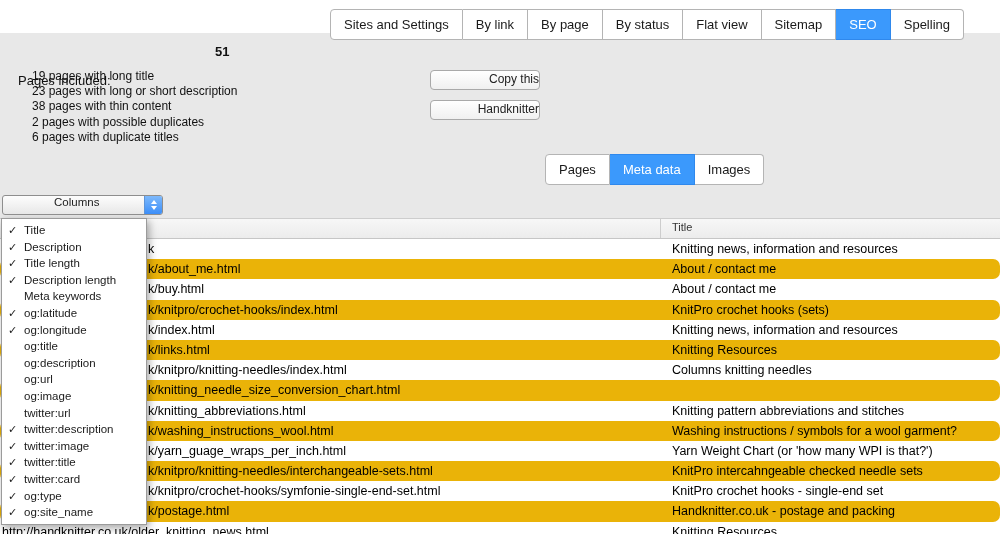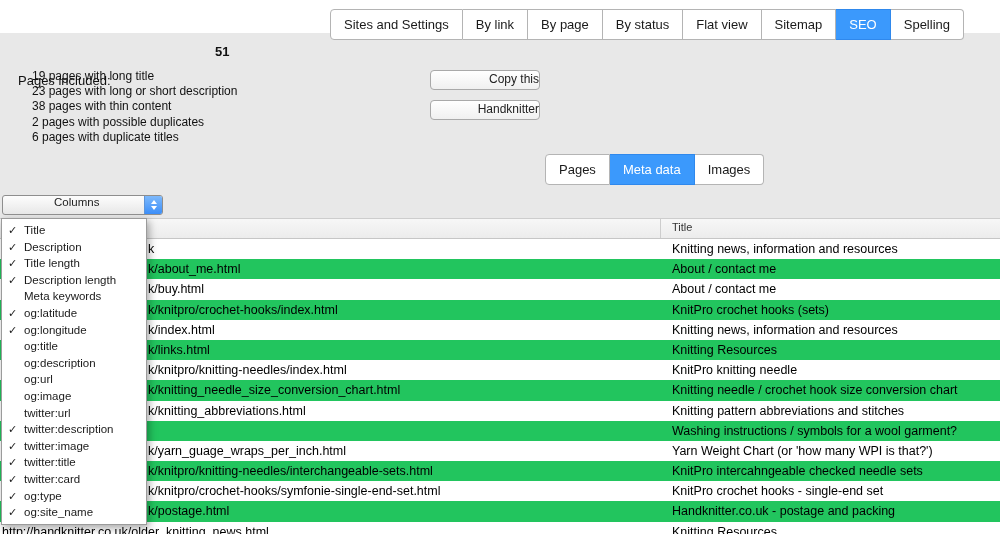--- a/index.html
+++ b/index.html
@@ -40,21 +40,21 @@
     box-shadow:2px 3px 8px rgba(0,0,0,0.35);padding:3px 0;z-index:50;}
   .menu-item{position:relative;height:16.6px;line-height:16.6px;font-size:11.5px;padding-left:22px;color:#1a1a1a;white-space:nowrap;cursor:default;}
   .menu-item .check{position:absolute;left:6px;top:0;width:14px;font-size:11px;color:#1a1a1a;}
   
   .table-header{position:absolute;left:0;top:218px;width:1000px;height:19px;background:linear-gradient(#f7f7f7,#ececec);
     border-top:1px solid #cdcdcd;border-bottom:1px solid #c6c6c6;z-index:10;}
   .hdr-title{position:absolute;left:672px;top:2px;font-size:11px;color:#333;cursor:default;}
   .hdr-sep{position:absolute;left:660px;top:0;width:1px;height:100%;background:#cdcdcd;}
   .rows{position:absolute;left:0;top:239px;width:1000px;z-index:1;}
   .row{position:relative;height:20.2px;line-height:20.2px;font-size:12.5px;color:#000;background:#fff;}
-  .row.alt{background:#22c55e;}
+  .row.alt{background:#eab308;border-radius:7px;}
   .ucell{position:absolute;left:148px;white-space:nowrap;}
   .ucell.full{left:2px;}
   .tcell{position:absolute;left:672px;white-space:nowrap;}
 </style>
 </head>
 <body>
 
 <div class="gray-panel"></div>
 
 <div class="seg-control" id="view-tabs">
@@ -112,31 +112,31 @@
     <div class="row">
       <span class="ucell">k/index.html</span>
       <span class="tcell">Knitting news, information and resources</span>
     </div>
     <div class="row alt">
       <span class="ucell">k/links.html</span>
       <span class="tcell">Knitting Resources</span>
     </div>
     <div class="row">
       <span class="ucell">k/knitpro/knitting-needles/index.html</span>
-      <span class="tcell">KnitPro knitting needle</span>
+      <span class="tcell">Columns knitting needles</span>
     </div>
     <div class="row alt">
       <span class="ucell">k/knitting_needle_size_conversion_chart.html</span>
-      <span class="tcell">Knitting needle / crochet hook size conversion chart</span>
     </div>
     <div class="row">
       <span class="ucell">k/knitting_abbreviations.html</span>
       <span class="tcell">Knitting pattern abbreviations and stitches</span>
     </div>
     <div class="row alt">
+      <span class="ucell">k/washing_instructions_wool.html</span>
       <span class="tcell">Washing instructions / symbols for a wool garment?</span>
     </div>
     <div class="row">
       <span class="ucell">k/yarn_guage_wraps_per_inch.html</span>
       <span class="tcell">Yarn Weight Chart (or 'how many WPI is that?')</span>
     </div>
     <div class="row alt">
       <span class="ucell">k/knitpro/knitting-needles/interchangeable-sets.html</span>
       <span class="tcell">KnitPro intercahngeable checked needle sets</span>
     </div>

